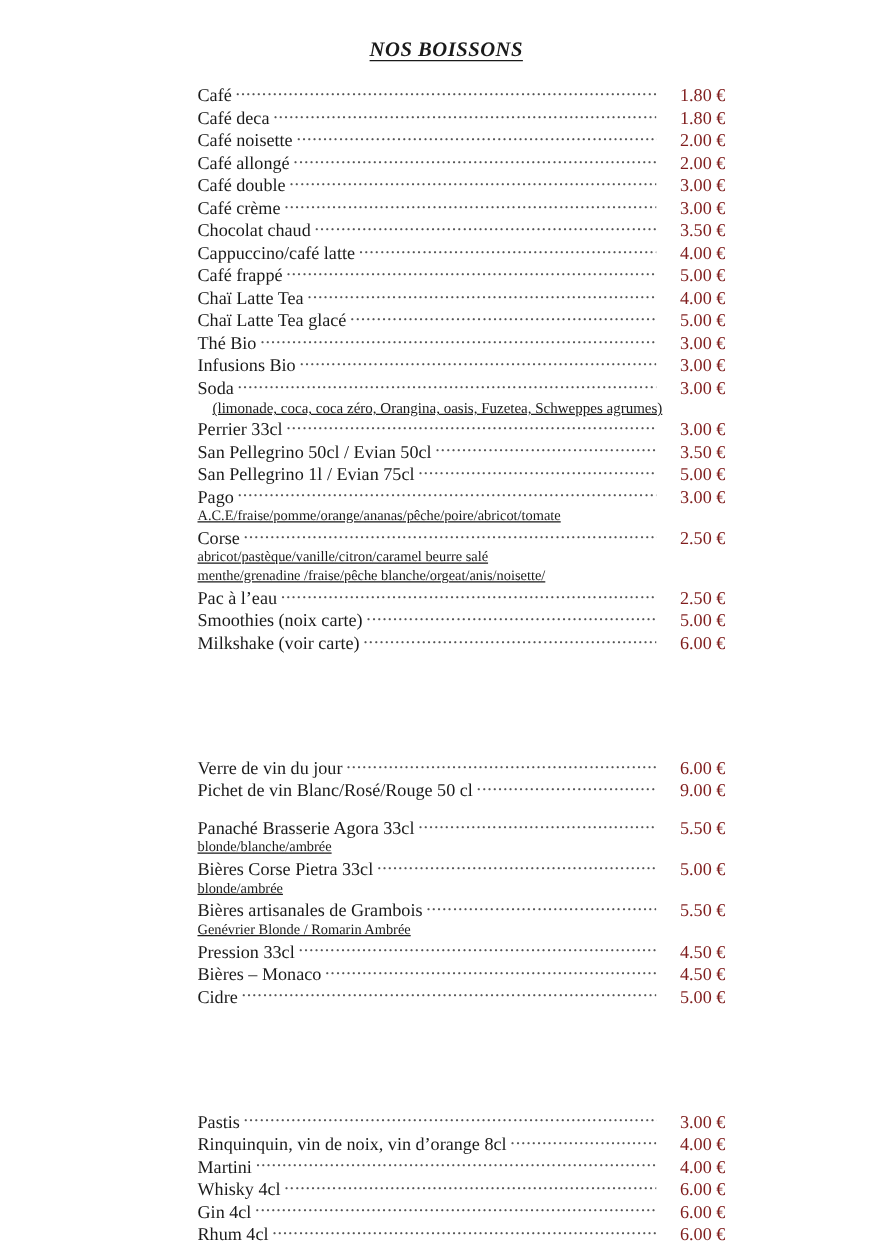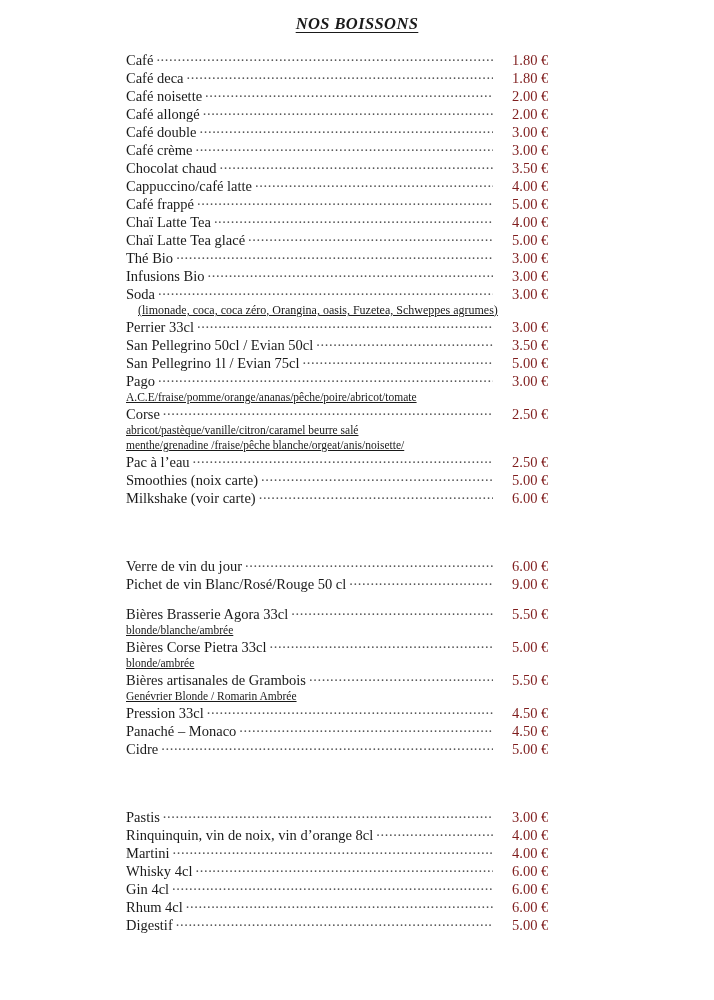--- a/index.html
+++ b/index.html
@@ -13,40 +13,40 @@
     font-family: "Liberation Serif", "DejaVu Serif", serif;
     color: #1a1a1a;
     position: relative;
     overflow: hidden;
   }
   .page {
     width: 714px;
     height: 859px;
     position: relative;
     box-sizing: border-box;
-    padding: 0;
+    padding: 16px;
   }
   .menu-title {
     text-align: center;
     font-weight: bold;
     font-style: italic;
     font-size: 16.5px;
     letter-spacing: 0.4px;
     margin: 0;
     padding-top: 14px;
     text-decoration: underline;
     text-underline-offset: 3px;
   }
   .sections {
     margin-top: 17px;
     padding-left: 126px;
     padding-right: 138px;
   }
   .section {
-    margin: 0;
+    margin: 16px;
   }
   .gap-large { height: 50px; }
   .gap-small { height: 12px; }
 
   .row {
     display: flex;
     align-items: baseline;
     width: 448px;
     height: 18px;
     line-height: 18px;
@@ -227,21 +227,21 @@
           <span class="leader"></span>
           <span class="price">6.00 €</span>
         </div>
         <div class="row">
           <span class="name">Pichet de vin Blanc/Rosé/Rouge 50 cl</span>
           <span class="leader"></span>
           <span class="price">9.00 €</span>
         </div>
         <div class="gap-small"></div>
         <div class="row">
-          <span class="name">Bières Brasserie Agora 33cl </span>
+          <span class="name">Panaché Brasserie Agora 33cl </span>
           <span class="leader"></span>
           <span class="price">5.50 €</span>
         </div>
         <div class="note">blonde/blanche/ambrée</div>
         <div class="row">
           <span class="name">Bières Corse Pietra 33cl </span>
           <span class="leader"></span>
           <span class="price">5.00 €</span>
         </div>
         <div class="note">blonde/ambrée</div>
@@ -250,21 +250,21 @@
           <span class="leader"></span>
           <span class="price">5.50 €</span>
         </div>
         <div class="note">Genévrier Blonde / Romarin Ambrée</div>
         <div class="row">
           <span class="name">Pression 33cl</span>
           <span class="leader"></span>
           <span class="price">4.50 €</span>
         </div>
         <div class="row">
-          <span class="name">Panaché – Monaco</span>
+          <span class="name">Bières – Monaco</span>
           <span class="leader"></span>
           <span class="price">4.50 €</span>
         </div>
         <div class="row">
           <span class="name">Cidre </span>
           <span class="leader"></span>
           <span class="price">5.00 €</span>
         </div>
       </div>
       <div class="gap-large"></div>

